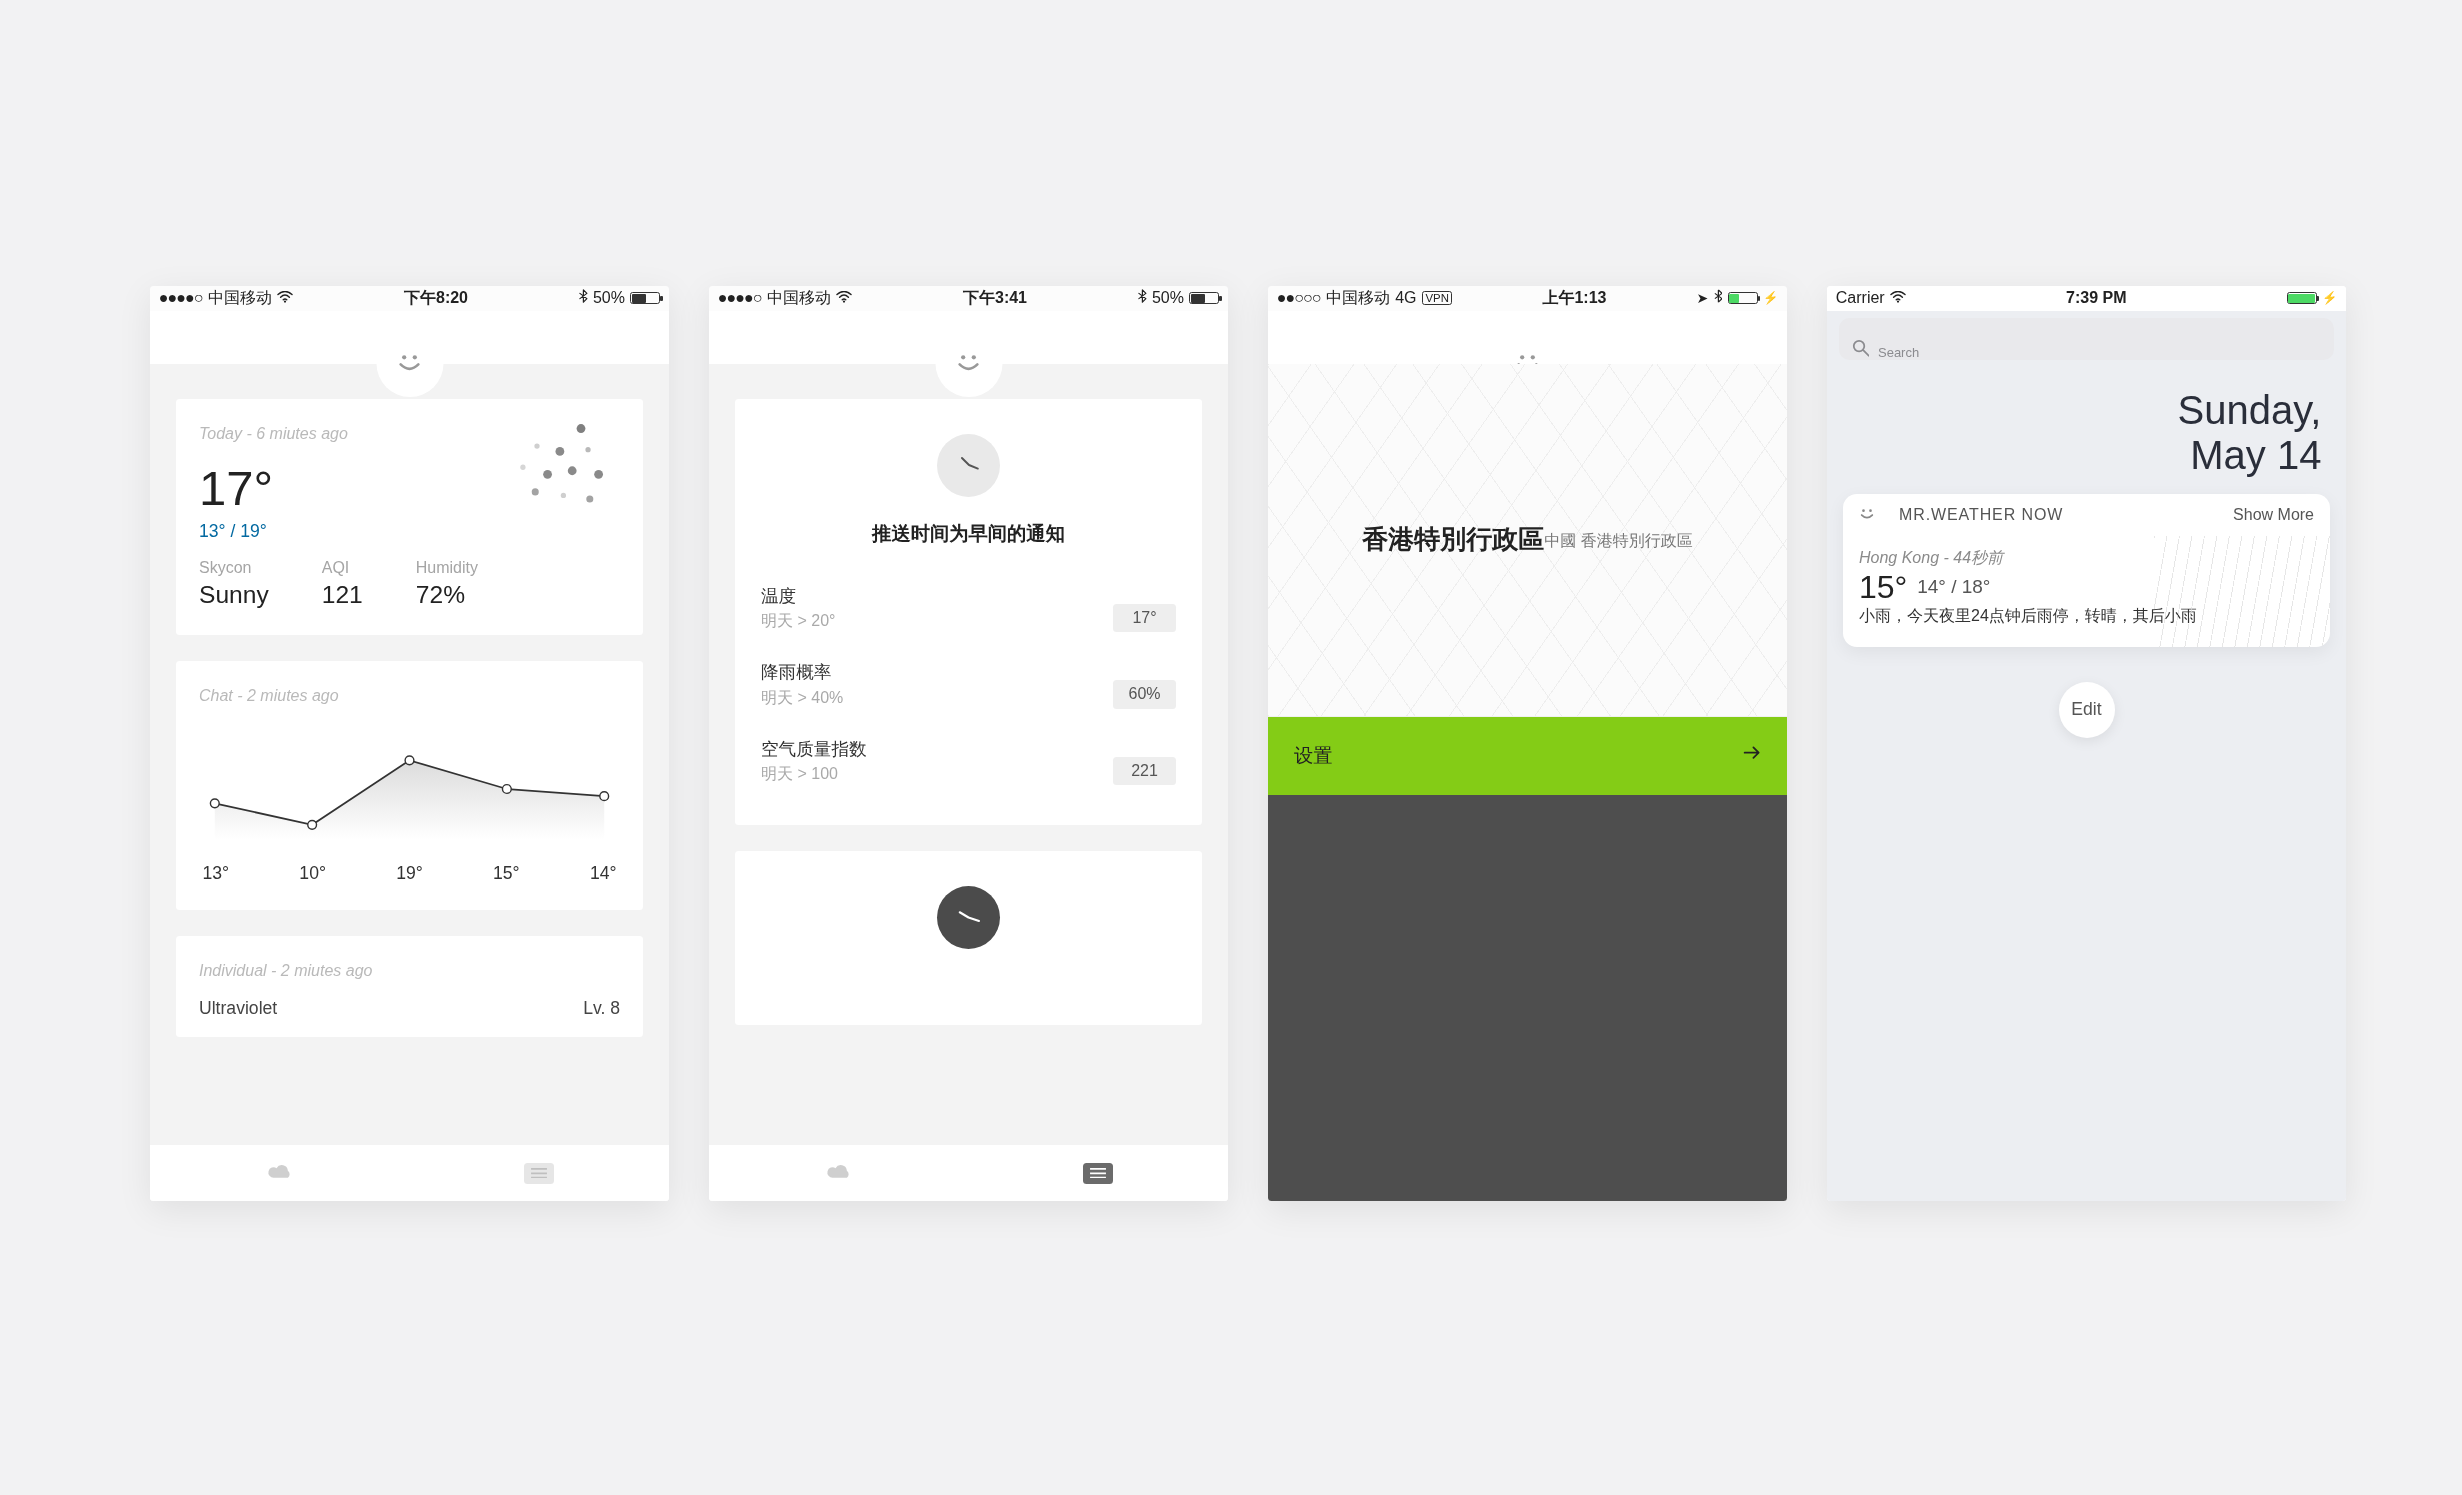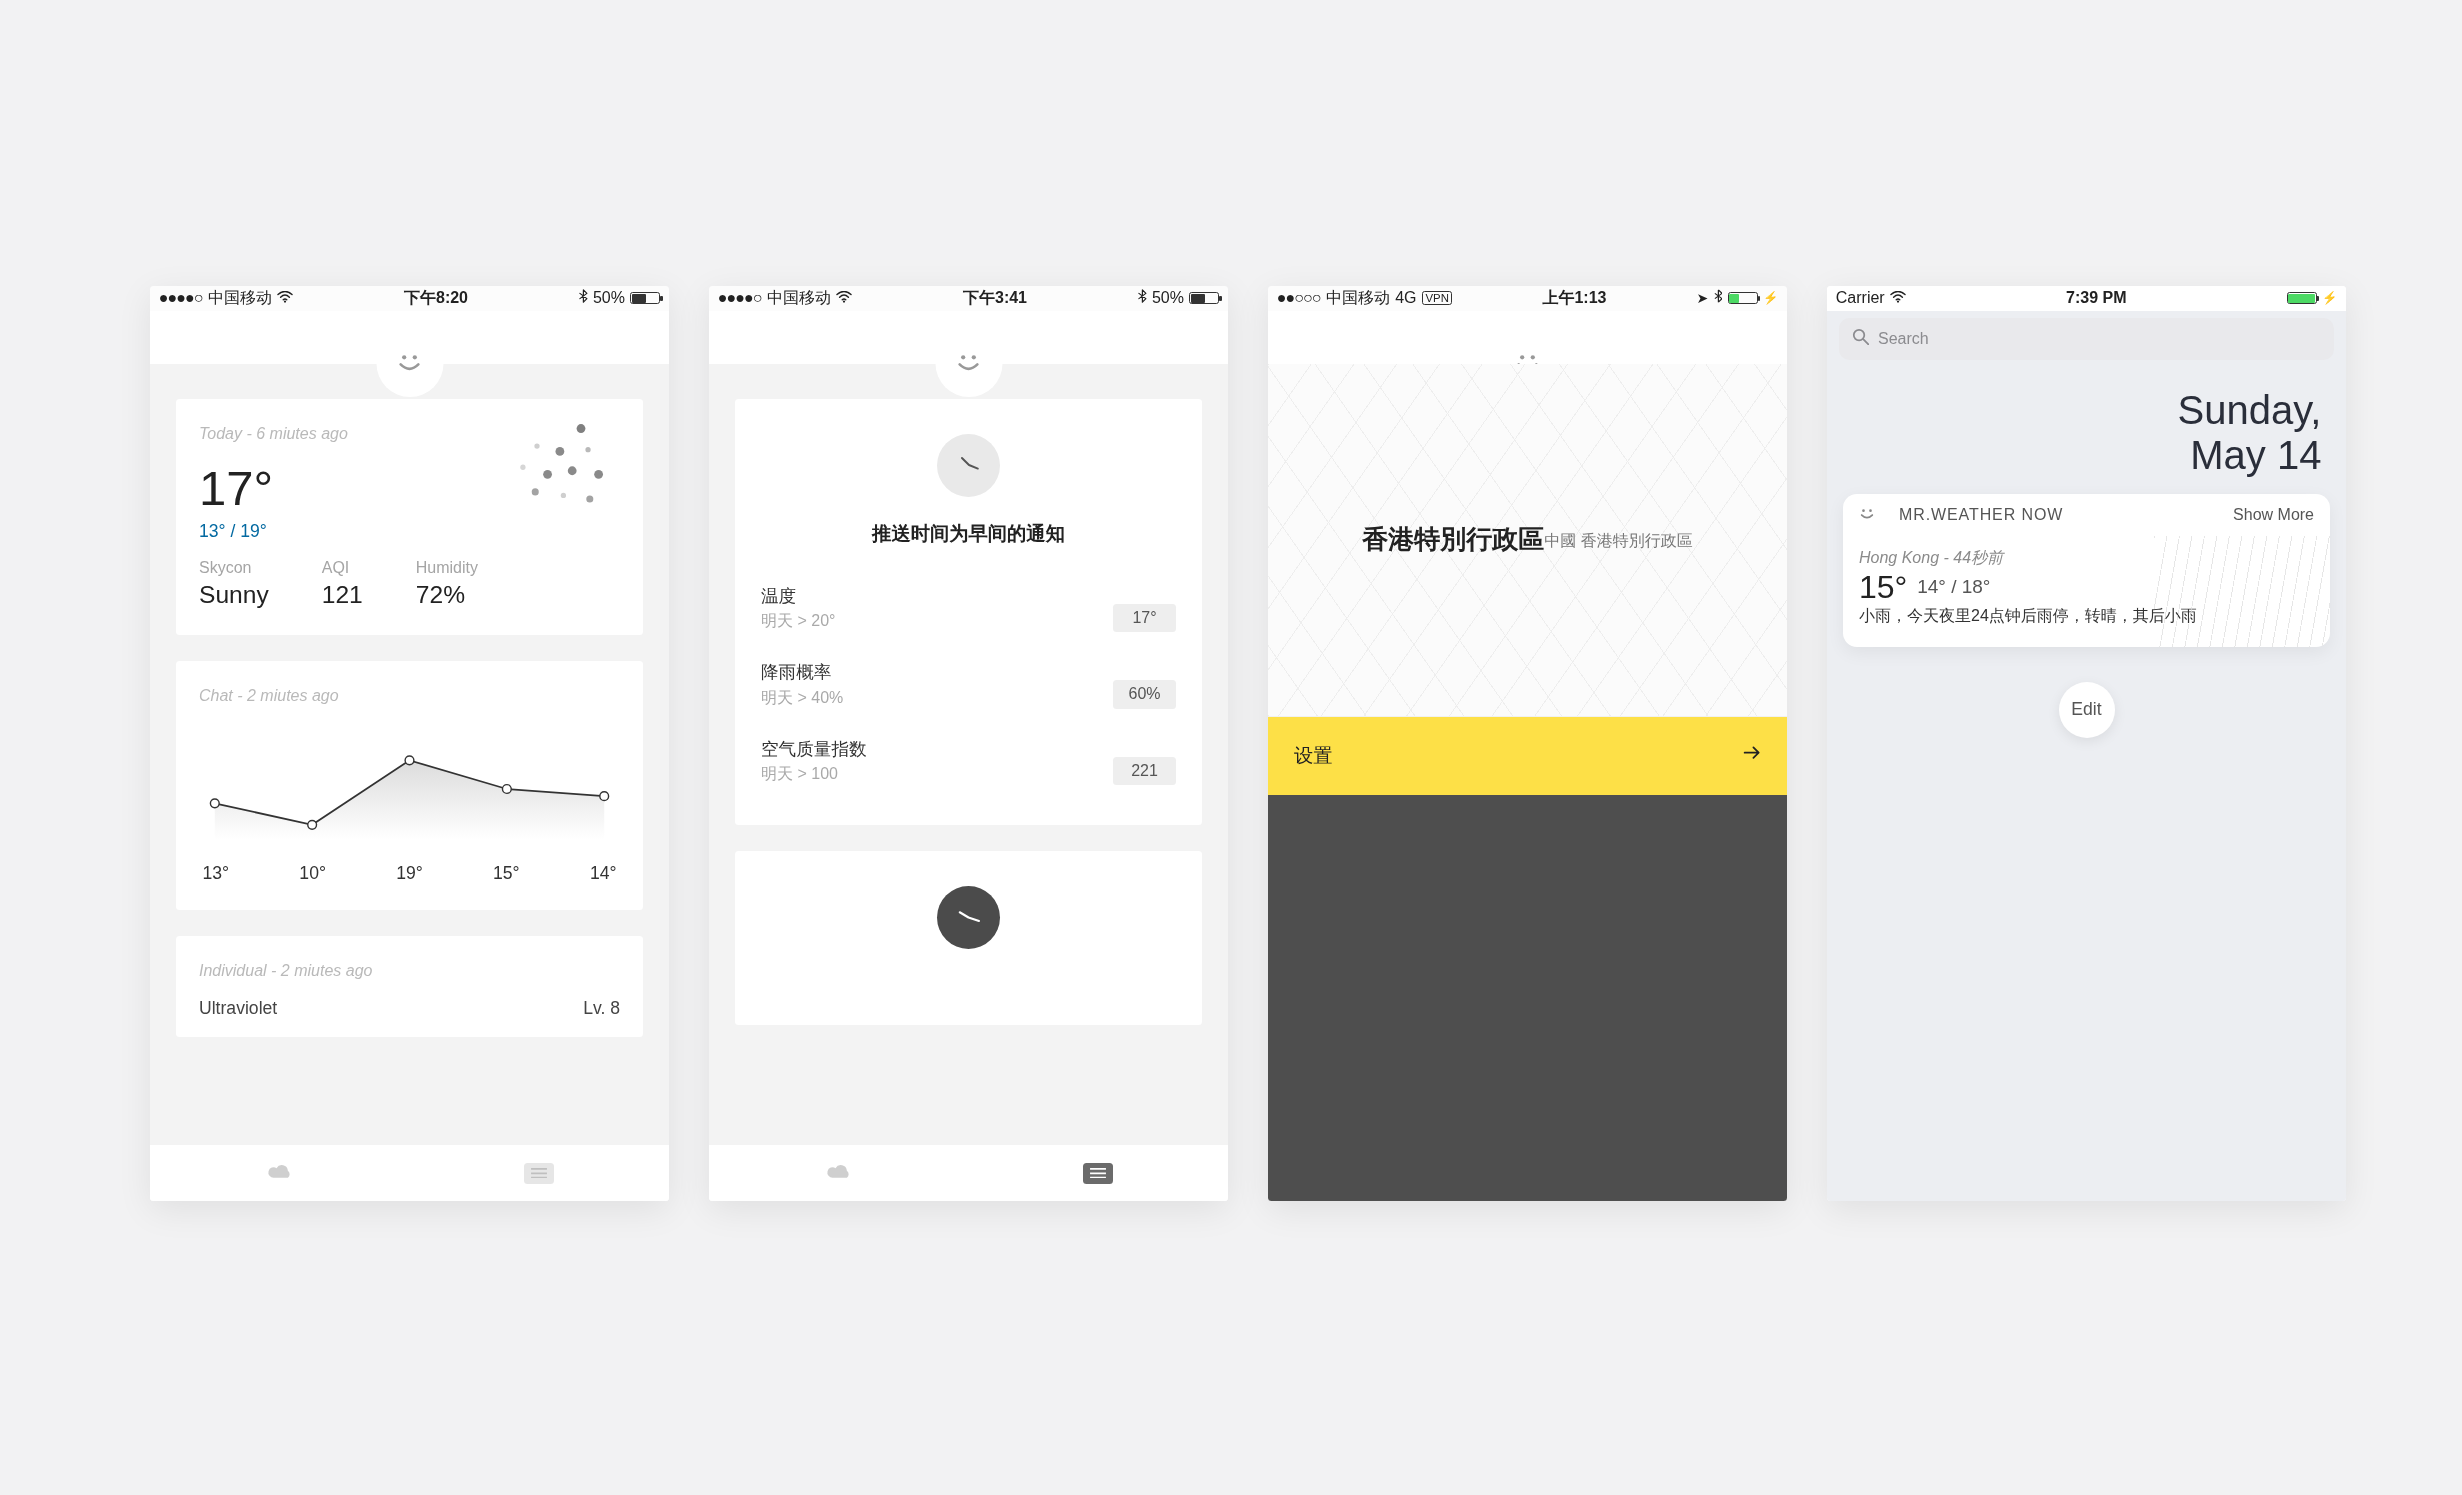--- a/index.html
+++ b/index.html
@@ -142,32 +142,32 @@
       repeating-linear-gradient(125deg, #eee 0 0.9px, transparent 0.9px 35px),
       repeating-linear-gradient(55deg,  #eee 0 0.9px, transparent 0.9px 40px),
       #fbfbfb;
     position: relative;
     display:flex; align-items:center; justify-content:center; flex-direction:row;
   }
   .map .city { font-size: 26px; font-weight:600; color:#222; }
   .map .sub  { font-size: 16px; color:#777; margin-top:3.5px; }
 
   .settings-row {
-    background:#fde047; height: 79px; display:flex; align-items:center;
+    background:#84cc16; height: 79px; display:flex; align-items:center;
     justify-content:space-between; padding: 0 26px; font-size:19.3px; color:#222;
     border-top:0.9px solid #f1f1f1;
   }
   .dark-fill { flex:1; background:#4e4e4e; }
 
   
   .phone4 .statusbar { background:#fff; }
   .searchbar {
     margin: 7px 12.3px; height: 42px; background:#e9e9ec; border-radius: 10.6px;
-    display:flex; align-items:center; gap:8.8px; padding: 0 12.3px;
-    color:#8b8b8f; font-size:16px;
+    display:flex; align-items:flex-end; gap:8.8px; padding: 0 12.3px;
+    color:#8b8b8f; font-size:13px;
   }
   .datehdr { text-align:right; padding: 21px 24.6px 16px 0; color:#2a2e3a; }
   .datehdr .d1 { font-size: 40px; font-weight:400; }
   .datehdr .d2 { font-size: 40px; font-weight:400; }
   .widget {
     margin: 0 16px; background:#fff; border-radius: 14px; overflow:hidden;
     box-shadow: 0 5.3px 17.6px rgba(0,0,0,0.06);
   }
   .widget-hdr {
     display:flex; align-items:center; justify-content:space-between;

